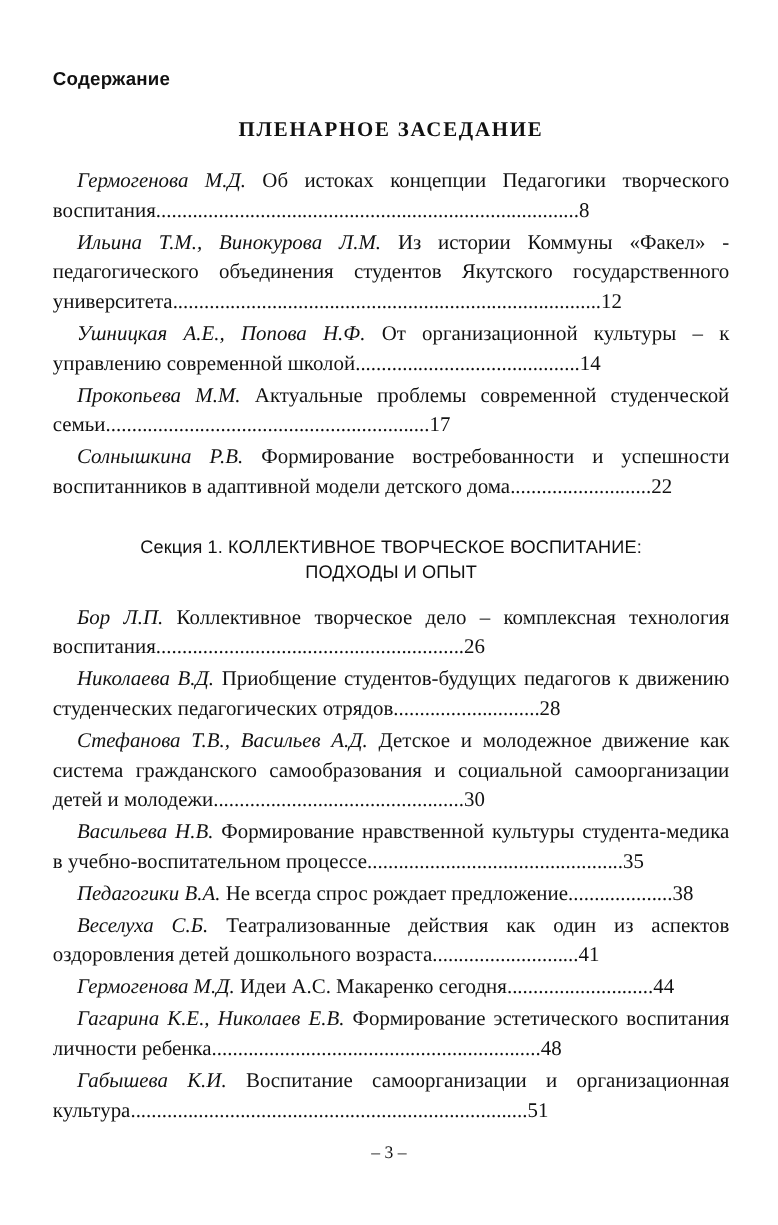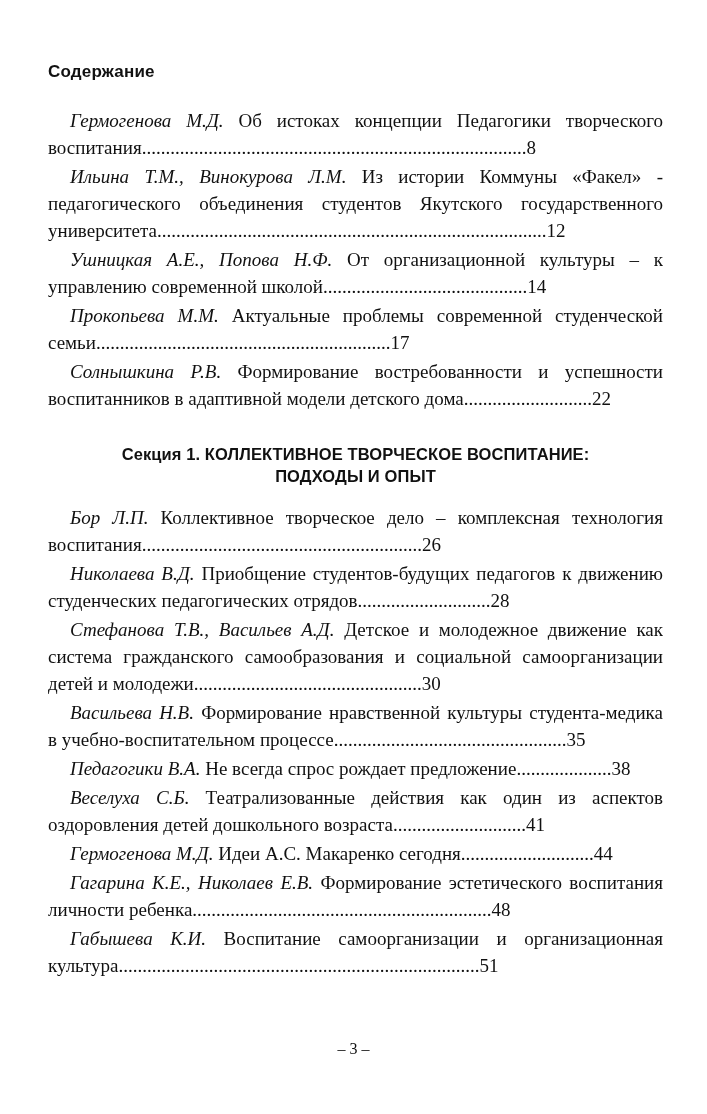--- a/index.html
+++ b/index.html
@@ -31,21 +31,21 @@
   .section-heading {
     text-align: center;
     font-size: 19px;
     font-weight: bold;
     letter-spacing: 1.6px;
     margin: 0 0 22px 0;
   }
   .section-heading-2 {
     text-align: center;
     font-family: "Liberation Sans", sans-serif;
-    font-weight: bold;
+    font-weight: normal;
     font-size: 16.5px;
     line-height: 1.35;
     letter-spacing: 0.1px;
     margin: 30px 0 18px 0;
   }
   .entries {
     margin: 0;
     padding: 0;
     list-style: none;
   }
@@ -74,20 +74,21 @@
     font-size: 16px;
   }
 </style>
 </head>
 <body>
 
 <div class="page">
 
   <div class="doc-title">Содержание</div>
 
+  <div class="section-heading">ПЛЕНАРНОЕ ЗАСЕДАНИЕ</div>
 
   <ul class="entries">
     <li class="entry">
       <span class="author">Гермогенова М.Д.</span>
       <span>Об истоках концепции Педагогики творческого воспитания</span><span class="dots">.................................................................................</span><span class="page-num">8</span>
     </li>
     <li class="entry">
       <span class="author">Ильина Т.М., Винокурова Л.М.</span>
       <span>Из истории Коммуны «Факел» - педагогического объединения студентов Якутского государственного университета</span><span class="dots">..................................................................................</span><span class="page-num">12</span>
     </li>

